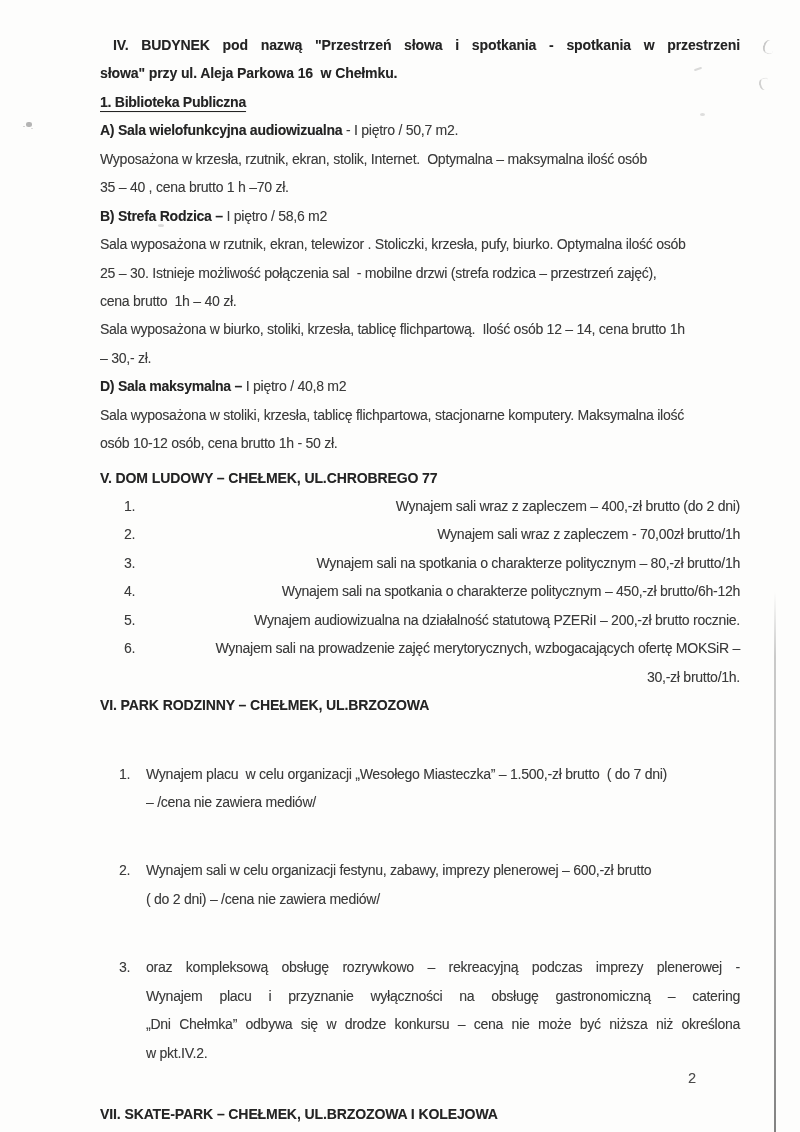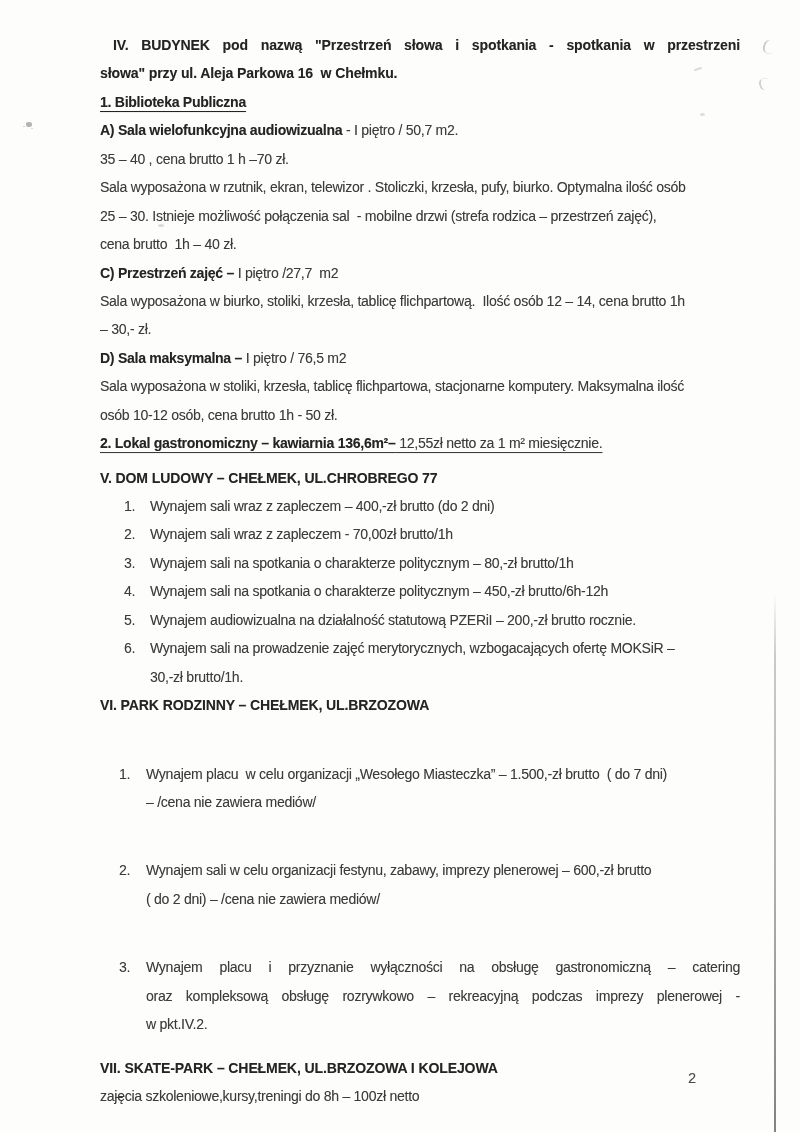--- a/index.html
+++ b/index.html
@@ -18,25 +18,25 @@
   .line{
     display:block;height:28.45px;line-height:28.45px;
     white-space:pre;overflow:visible;
   }
   .just{white-space:normal;text-align:justify;text-align-last:justify;}
   .indent{padding-left:13px;}
   .b,.hd{font-weight:bold;color:#242424;}
   .hd{letter-spacing:-0.1px;}
   .ul{text-decoration:underline;text-decoration-thickness:1.3px;text-underline-offset:3.5px;}
   .gap-v{margin-top:6px;}
-  .gap-blank{margin-top:15px;}
+  .gap-blank{margin-top:33px;}
   .li{position:relative;}
   .li .num{position:absolute;top:0;height:28.45px;line-height:28.45px;}
   .li-v .num{left:24px;}
-  .li-v .content{margin-left:50px;}
+  .li-v .content{margin-left:50px;text-align:right;}
   .li-vi .num{left:19px;}
   .li-vi .content{margin-left:46px;margin-top:40px;}
   .li-dash .num{left:15px;}
   .li-dash .content{}
   .pageno{
     position:absolute;left:688px;top:1068px;
     font-size:14.5px;color:#4a4a4a;line-height:20px;
     text-shadow:0.2px 0.2px 0.6px rgba(70,70,70,0.3);
   }
   
@@ -75,35 +75,35 @@
 
   <div class="body">
 
     <div>
       <div class="line hd just indent">IV. BUDYNEK pod nazwą "Przestrzeń słowa i spotkania - spotkania w przestrzeni</div>
       <div class="line hd">słowa" przy ul. Aleja Parkowa 16  w Chełmku.</div>
 
       <div class="line"><span class="b ul">1. Biblioteka Publiczna</span></div>
 
       <div class="line"><span class="b">A) Sala wielofunkcyjna audiowizualna</span><span> - I piętro / 50,7 m2.</span></div>
+      <div class="line">Wyposażona w krzesła, rzutnik, ekran, stolik, Internet.  Optymalna – maksymalna ilość osób</div>
       <div class="line">35 – 40 , cena brutto 1 h –70 zł.</div>
 
+      <div class="line"><span class="b">B) Strefa Rodzica –</span><span> I piętro / 58,6 m2</span></div>
       <div class="line">Sala wyposażona w rzutnik, ekran, telewizor . Stoliczki, krzesła, pufy, biurko. Optymalna ilość osób</div>
       <div class="line">25 – 30. Istnieje możliwość połączenia sal  - mobilne drzwi (strefa rodzica – przestrzeń zajęć),</div>
       <div class="line">cena brutto  1h – 40 zł.</div>
 
-      <div class="line"><span class="b">C) Przestrzeń zajęć –</span><span> I piętro /27,7  m2</span></div>
       <div class="line">Sala wyposażona w biurko, stoliki, krzesła, tablicę flichpartową.  Ilość osób 12 – 14, cena brutto 1h</div>
       <div class="line">– 30,- zł.</div>
 
-      <div class="line"><span class="b">D) Sala maksymalna –</span><span> I piętro / 76,5 m2</span></div>
+      <div class="line"><span class="b">D) Sala maksymalna –</span><span> I piętro / 40,8 m2</span></div>
       <div class="line">Sala wyposażona w stoliki, krzesła, tablicę flichpartowa, stacjonarne komputery. Maksymalna ilość</div>
       <div class="line">osób 10-12 osób, cena brutto 1h - 50 zł.</div>
 
-      <div class="line ul"><span class="b">2. Lokal gastronomiczny – kawiarnia 136,6m²–</span><span> 12,55zł netto za 1 m² miesięcznie.</span></div>
     </div>
 
     <div>
       <div class="line hd gap-v">V. DOM LUDOWY – CHEŁMEK, UL.CHROBREGO 77</div>
       <div class="li li-v">
         <span class="num">1.</span>
         <div class="content">
             <div class="line">Wynajem sali wraz z zapleczem – 400,-zł brutto (do 2 dni)</div>
           </div>
       </div>
@@ -152,22 +152,23 @@
       <div class="li li-vi">
         <span class="num">2.</span>
         <div class="content">
           <div class="line">Wynajem sali w celu organizacji festynu, zabawy, imprezy plenerowej – 600,-zł brutto</div>
           <div class="line">( do 2 dni) – /cena nie zawiera mediów/</div>
         </div>
       </div>
       <div class="li li-vi">
         <span class="num">3.</span>
         <div class="content">
+          <div class="line just">oraz kompleksową obsługę rozrywkowo – rekreacyjną podczas imprezy plenerowej -</div>
           <div class="line just">Wynajem placu i przyznanie wyłączności na obsługę gastronomiczną – catering</div>
-          <div class="line just">oraz kompleksową obsługę rozrywkowo – rekreacyjną podczas imprezy plenerowej -</div>
+          <div class="line just">„Dni Chełmka” odbywa się w drodze konkursu – cena nie może być niższa niż określona</div>
           <div class="line">w pkt.IV.2.</div>
         </div>
       </div>
     </div>
 
     <div>
       <div class="line hd gap-blank">VII. SKATE-PARK – CHEŁMEK, UL.BRZOZOWA I KOLEJOWA</div>
       <div class="li li-dash">
         <span class="num">–</span>
         <div class="content">

